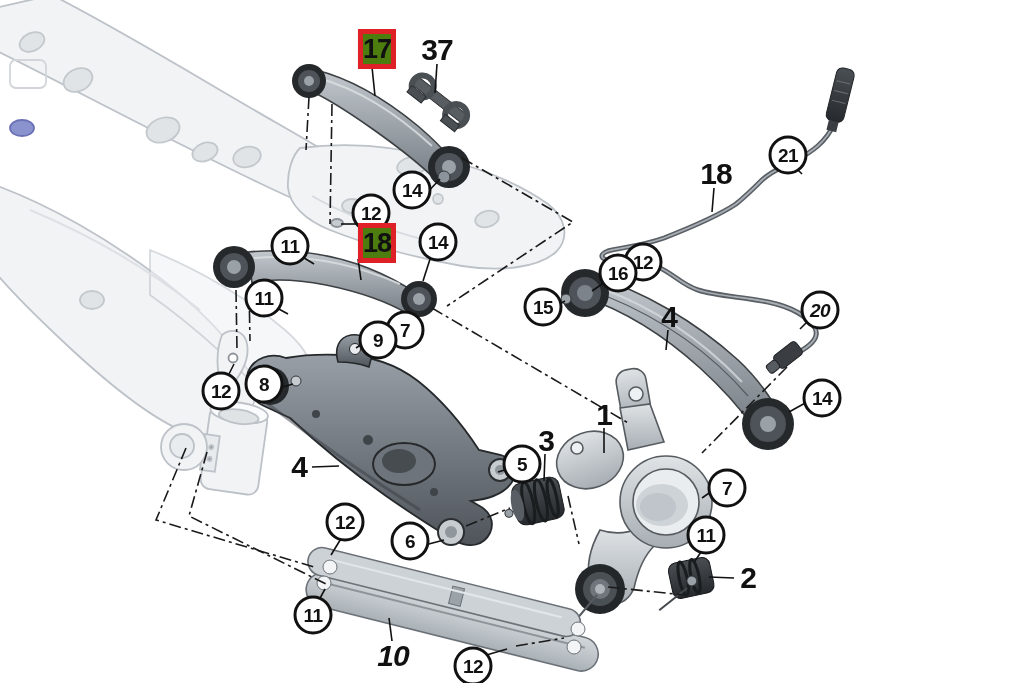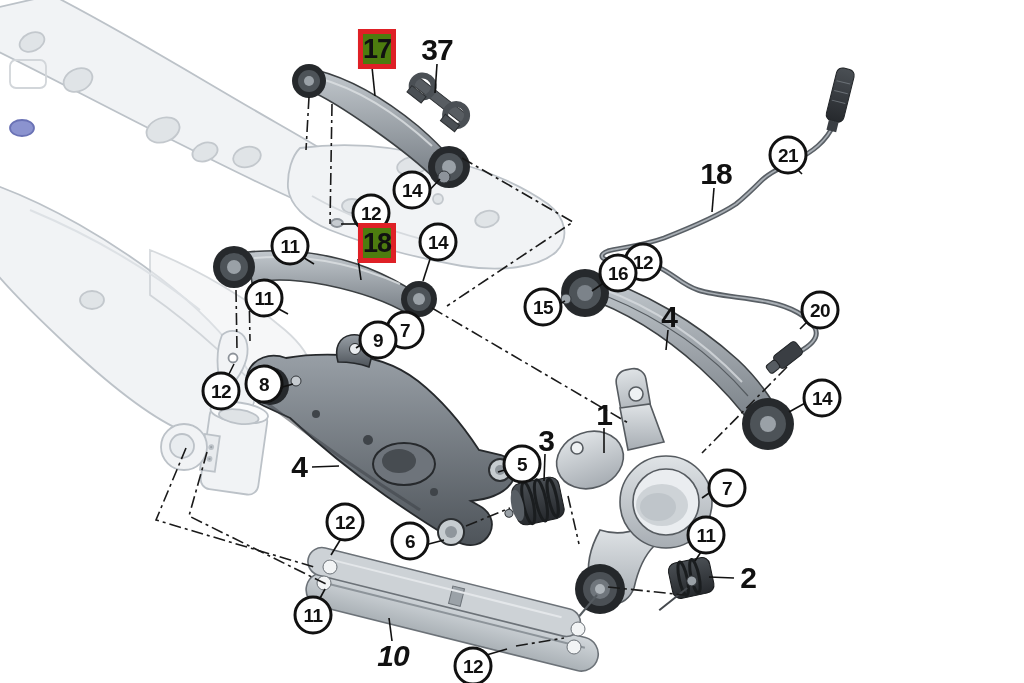--- a/index.html
+++ b/index.html
@@ -302,21 +302,21 @@
       <div class="callout plain" style="left: 716px; top: 174px;">18</div>
       <div class="callout circled" style="left: 412px; top: 190px;">14</div>
       <div class="callout circled" style="left: 371px; top: 213px;">12</div>
       <div class="callout boxed" style="left: 357px; top: 243px; margin-left: 20px;">18</div>
       <div class="callout circled" style="left: 290px; top: 246px;">11</div>
       <div class="callout circled" style="left: 438px; top: 242px;">14</div>
       <div class="callout circled" style="left: 643px; top: 262px;">12</div>
       <div class="callout circled" style="left: 618px; top: 273px;">16</div>
       <div class="callout circled" style="left: 264px; top: 298px;">11</div>
       <div class="callout circled" style="left: 543px; top: 307px;">15</div>
-      <div class="callout circled" style="left: 820px; top: 310px;">20</div>
+      <div class="callout circled" style="left: 820px; top: 310px; font-style: italic;">20</div>
       <div class="callout plain" style="left: 669px; top: 317px;">4</div>
       <div class="callout circled" style="left: 405px; top: 330px;">7</div>
       <div class="callout circled" style="left: 378px; top: 340px;">9</div>
       <div class="callout circled" style="left: 264px; top: 384px;">8</div>
       <div class="callout circled" style="left: 221px; top: 391px;">12</div>
       <div class="callout circled" style="left: 822px; top: 398px;">14</div>
       <div class="callout plain" style="left: 604px; top: 415px;">1</div>
       <div class="callout plain" style="left: 546px; top: 441px;">3</div>
       <div class="callout circled" style="left: 522px; top: 464px;">5</div>
       <div class="callout plain" style="left: 299px; top: 467px;">4</div>

